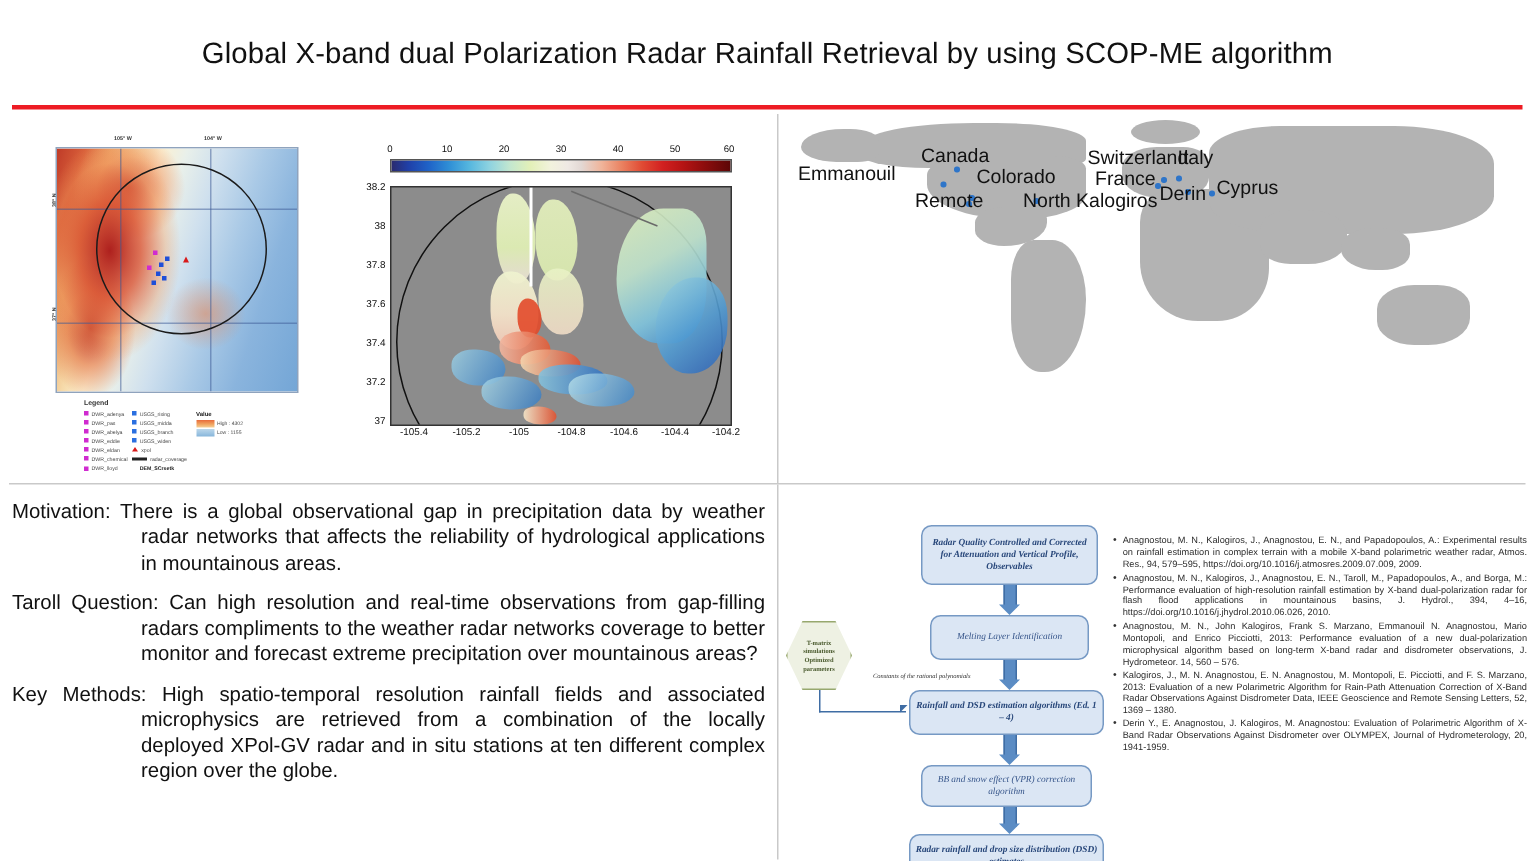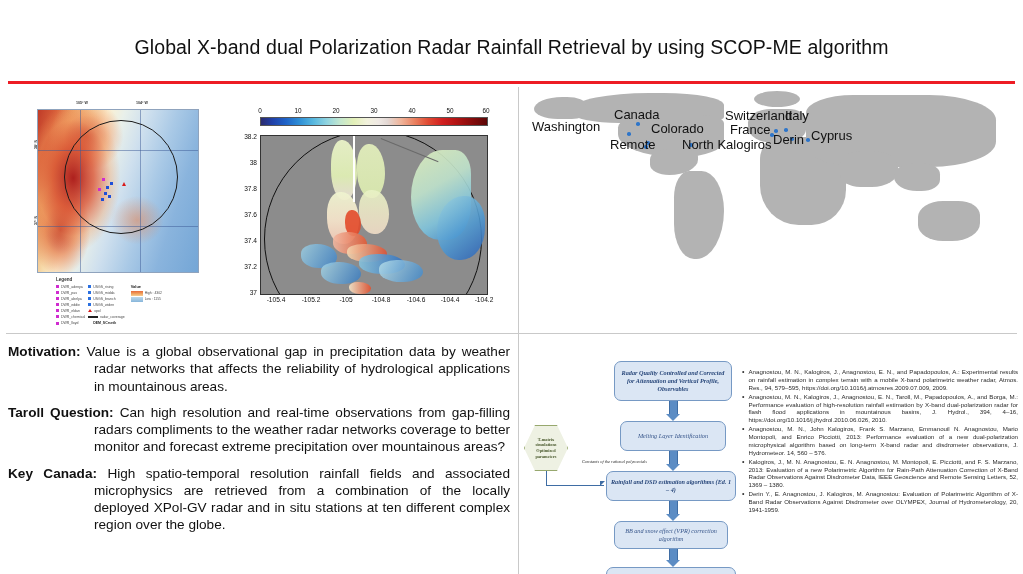--- a/index.html
+++ b/index.html
@@ -3,21 +3,21 @@
 <meta charset="utf-8">
 <style>
   html,body{margin:0;padding:0;}
   body{
     width:1023px;height:574px;
     background:#ffffff;
     font-family:"Liberation Sans", sans-serif;
     overflow:hidden;
     position:relative;
   }
-  .poster{position:absolute;inset:0;margin-top:11px;}
+  .poster{position:absolute;inset:0;}
 
   
   .title-bar{
     position:absolute;left:0;top:0;width:1023px;height:72px;
     display:flex;align-items:center;justify-content:center;
   }
   .title-text{
     font-size:19.5px;font-weight:400;color:#111;letter-spacing:.1px;
     text-align:center;white-space:nowrap;
   }
@@ -121,21 +121,21 @@
   .world-panel{position:absolute;left:522px;top:78px;width:499px;height:242px;overflow:hidden;}
   .land{position:absolute;background:#b3b3b3;}
   .loc-dot{position:absolute;width:3.6px;height:3.6px;background:#2e75c9;border-radius:50%;}
   .loc-lbl{position:absolute;font-size:13px;color:#111;white-space:nowrap;}
 
   
   .textcol{position:absolute;left:8px;top:332px;width:502px;}
   .para{margin-bottom:9px;font-size:13.6px;color:#111;line-height:1.27;
         text-align:justify;text-justify:inter-word;}
   .para .hang{padding-left:86px;display:block;text-indent:-86px;}
-  .para b{font-weight:700;}
+  .para b{font-weight:400;}
 
   
   .scop{position:absolute;left:524px;top:326px;width:496px;height:246px;}
   .scop-title{
     position:absolute;left:0;top:0;width:240px;text-align:center;
     font-size:13px;font-weight:700;color:#111;letter-spacing:.2px;
   }
   .fbox{
     position:absolute;background:#dbe6f4;border:1.1px solid #7699c4;border-radius:7px;
     display:flex;align-items:center;justify-content:center;text-align:center;
@@ -354,42 +354,42 @@
     <div class="loc-dot" style="left:124px;top:52px"></div>
     <div class="loc-dot" style="left:122px;top:56px"></div>
     <div class="loc-dot" style="left:167px;top:54px"></div>
     <div class="loc-dot" style="left:252px;top:40px"></div>
     <div class="loc-dot" style="left:248px;top:44px"></div>
     <div class="loc-dot" style="left:262px;top:39px"></div>
     <div class="loc-dot" style="left:268px;top:48px"></div>
     <div class="loc-dot" style="left:284px;top:49px"></div>
 
     <div class="loc-lbl" style="left:92px;top:18px">Canada</div>
-    <div class="loc-lbl" style="left:10px;top:30px">Washington</div>
+    <div class="loc-lbl" style="left:10px;top:30px">Emmanouil</div>
     <div class="loc-lbl" style="left:129px;top:32px">Colorado</div>
     <div class="loc-lbl" style="left:88px;top:48px">Remote</div>
     <div class="loc-lbl" style="left:160px;top:48px">North Kalogiros</div>
     <div class="loc-lbl" style="left:203px;top:19px">Switzerland</div>
     <div class="loc-lbl" style="left:208px;top:33px">France</div>
     <div class="loc-lbl" style="left:263px;top:19px">Italy</div>
     <div class="loc-lbl" style="left:251px;top:43px">Derin</div>
     <div class="loc-lbl" style="left:289px;top:39px">Cyprus</div>
   </div>
 
   <div class="textcol">
     <div class="para">
       <span class="hang"><b>Motivation:</b>
-      <span>Value is a global observational gap in precipitation data by weather radar networks that affects the reliability of hydrological applications in mountainous areas.</span></span>
+      <span>There is a global observational gap in precipitation data by weather radar networks that affects the reliability of hydrological applications in mountainous areas.</span></span>
     </div>
     <div class="para">
       <span class="hang"><b>Taroll Question:</b>
       <span>Can high resolution and real-time observations from gap-filling radars compliments to the weather radar networks coverage to better monitor and forecast extreme precipitation over mountainous areas?</span></span>
     </div>
     <div class="para">
-      <span class="hang"><b>Key Canada:</b>
+      <span class="hang"><b>Key Methods:</b>
       <span>High spatio-temporal resolution rainfall fields and associated microphysics are retrieved from a combination of the  locally deployed XPol-GV radar and in situ stations at ten different complex region over the globe.</span></span>
     </div>
   </div>
 
   <div class="scop">
 
     <div class="fbox" style="left:90px;top:24px;width:118px;height:40px">Radar Quality Controlled and Corrected for Attenuation and Vertical Profile, Observables</div>
     <div class="arrow" style="left:145px;top:64px;height:15px"></div>
     <div class="arrow-head" style="left:141.5px;top:77px"></div>
 

